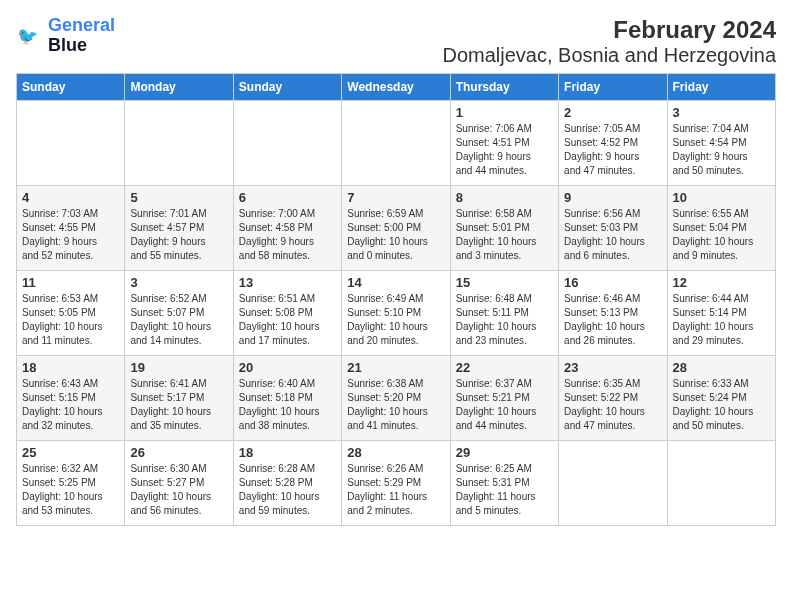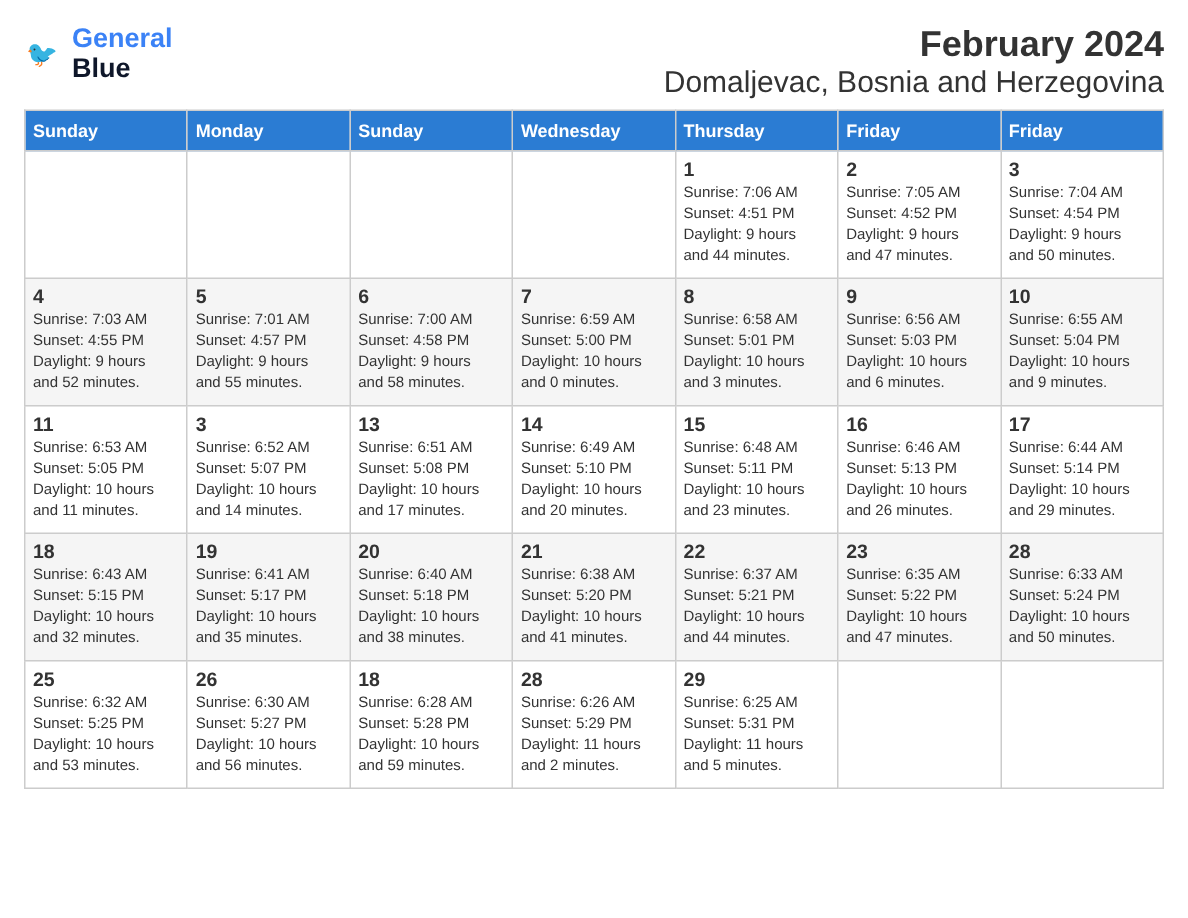--- a/index.html
+++ b/index.html
@@ -186,21 +186,21 @@
         </td>
         <td>
           <span class="day-number">15</span>
           <div class="day-info">Sunrise: 6:48 AM<br>Sunset: 5:11 PM<br>Daylight: 10 hours<br>and 23 minutes.</div>
         </td>
         <td>
           <span class="day-number">16</span>
           <div class="day-info">Sunrise: 6:46 AM<br>Sunset: 5:13 PM<br>Daylight: 10 hours<br>and 26 minutes.</div>
         </td>
         <td>
-          <span class="day-number">17</span>
+          <span class="day-number">12</span>
           <div class="day-info">Sunrise: 6:44 AM<br>Sunset: 5:14 PM<br>Daylight: 10 hours<br>and 29 minutes.</div>
         </td>
       </tr>
       <tr>
         <td>
           <span class="day-number">18</span>
           <div class="day-info">Sunrise: 6:43 AM<br>Sunset: 5:15 PM<br>Daylight: 10 hours<br>and 32 minutes.</div>
         </td>
         <td>
           <span class="day-number">19</span>

